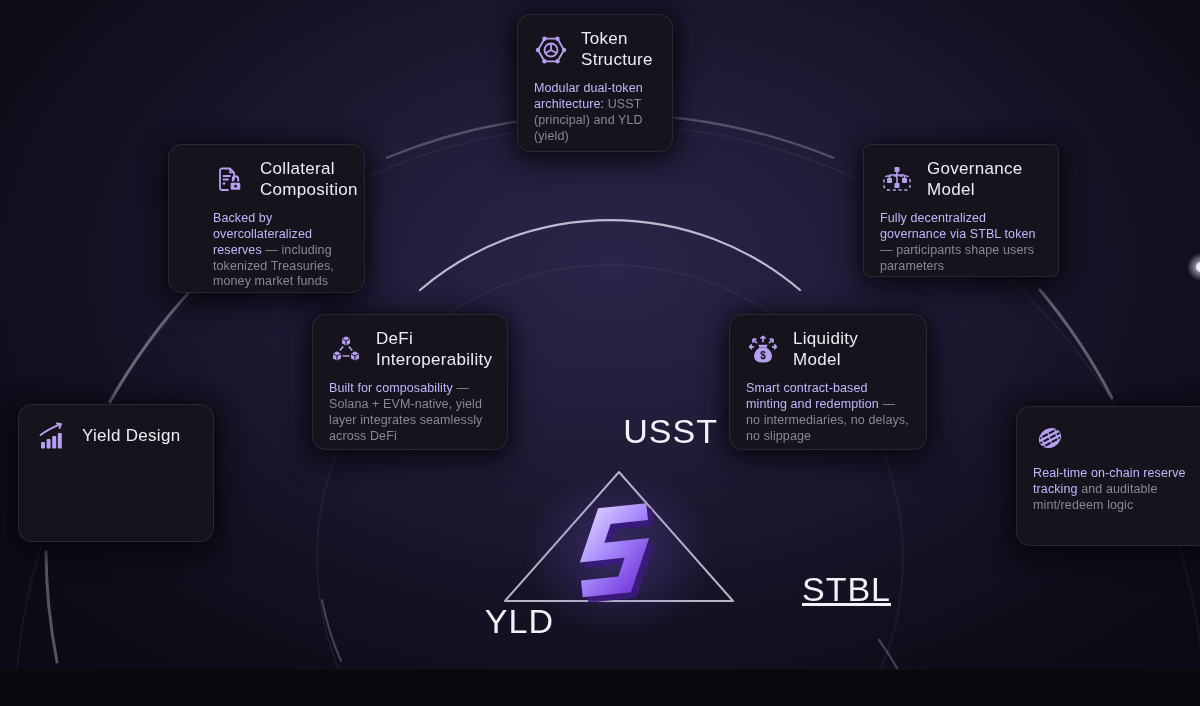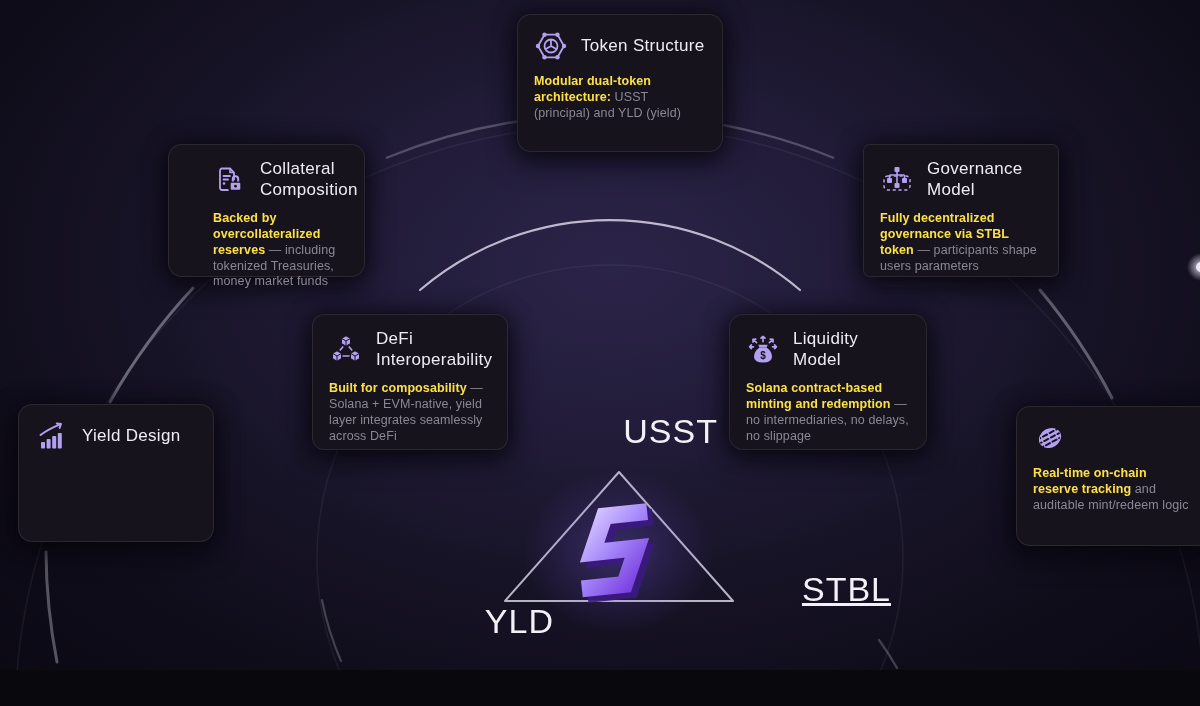--- a/index.html
+++ b/index.html
@@ -22,26 +22,26 @@
   }
   .card-head{display:flex;align-items:center;gap:13px;}
   .icon-wrap{flex:0 0 34px;width:34px;height:34px;}
   .card-title{
     margin:0;font-size:17px;line-height:1.22;font-weight:500;
     color:#edecf2;letter-spacing:.3px;
   }
   .card-body{
     margin:11px 0 0 0;font-size:12.5px;line-height:1.26;letter-spacing:.1px;
   }
-  .hl{color:#fde047;font-weight:700;}
+  .hl{color:#c4b5fd;font-weight:400;}
   .rest{color:#8b8794;font-weight:400;}
-  .card-token{left:517px;top:14px;width:206px;height:138px;}
-  .card-collateral{left:168px;top:144px;width:197px;height:133px;padding-left:44px;}
+  .card-token{left:517px;top:14px;width:156px;height:138px;}
+  .card-collateral{left:168px;top:144px;width:197px;height:149px;padding-left:44px;}
   .card-governance{left:863px;top:144px;width:196px;height:133px;border-radius:7px;}
-  .card-defi{left:312px;top:314px;width:196px;height:136px;border-radius:12px;}
+  .card-defi{left:312px;top:314px;width:196px;height:136px;}
   .card-liquidity{left:729px;top:314px;width:198px;height:136px;}
   .card-yield{left:18px;top:404px;width:196px;height:138px;}
   .card-transparency{left:1016px;top:406px;width:196px;height:140px;}
   
   .big-label{
     position:absolute;z-index:2;width:200px;text-align:right;
     font-size:34px;font-weight:500;color:#f3f1f7;letter-spacing:1px;
   }
   .label-usst{left:518px;top:412px;}
   .label-yld{left:354px;top:570px;margin-top:32px;}
@@ -176,21 +176,21 @@
           <text x="17" y="26" text-anchor="middle" font-family="'Liberation Sans',sans-serif" font-size="10" font-weight="bold" fill="#16131c">$</text>
           <path d="M17 8.6 L17 3.4 M15 5.2 L17 3.4 L19 5.2" stroke="#b3a0f0" stroke-width="1.7" stroke-linecap="round" stroke-linejoin="round"></path>
           <path d="M10.6 9.6 L7 6.4 M7 9 L7 6.4 L9.7 6.2" stroke="#b3a0f0" stroke-width="1.7" stroke-linecap="round" stroke-linejoin="round"></path>
           <path d="M23.4 9.6 L27 6.4 M27 9 L27 6.4 L24.3 6.2" stroke="#b3a0f0" stroke-width="1.7" stroke-linecap="round" stroke-linejoin="round"></path>
           <path d="M7.4 13.8 L3.6 13.8 M5.4 11.9 L3.6 13.8 L5.4 15.7" stroke="#b3a0f0" stroke-width="1.7" stroke-linecap="round" stroke-linejoin="round"></path>
           <path d="M26.6 13.8 L30.4 13.8 M28.6 11.9 L30.4 13.8 L28.6 15.7" stroke="#b3a0f0" stroke-width="1.7" stroke-linecap="round" stroke-linejoin="round"></path>
         </svg>
       </span>
       <h3 class="card-title">Liquidity Model</h3>
     </div>
-    <p class="card-body"><span class="hl">Solana contract-based minting and redemption</span><span class="rest"> — no intermediaries, no delays, no slippage</span></p>
+    <p class="card-body"><span class="hl">Smart contract-based minting and redemption</span><span class="rest"> — no intermediaries, no delays, no slippage</span></p>
   </div>
 
   <div class="card card-yield">
     <div class="card-head">
       <span class="icon-wrap">
         <svg width="34" height="34" viewBox="0 0 34 34" fill="none">
           <rect x="6" y="23" width="4" height="6.5" rx="0.8" fill="#b3a0f0"></rect>
           <rect x="11.6" y="20" width="4" height="9.5" rx="0.8" fill="#b3a0f0"></rect>
           <rect x="17.2" y="17" width="4" height="12.5" rx="0.8" fill="#b3a0f0"></rect>
           <rect x="22.8" y="14" width="4" height="15.5" rx="0.8" fill="#b3a0f0"></rect>

